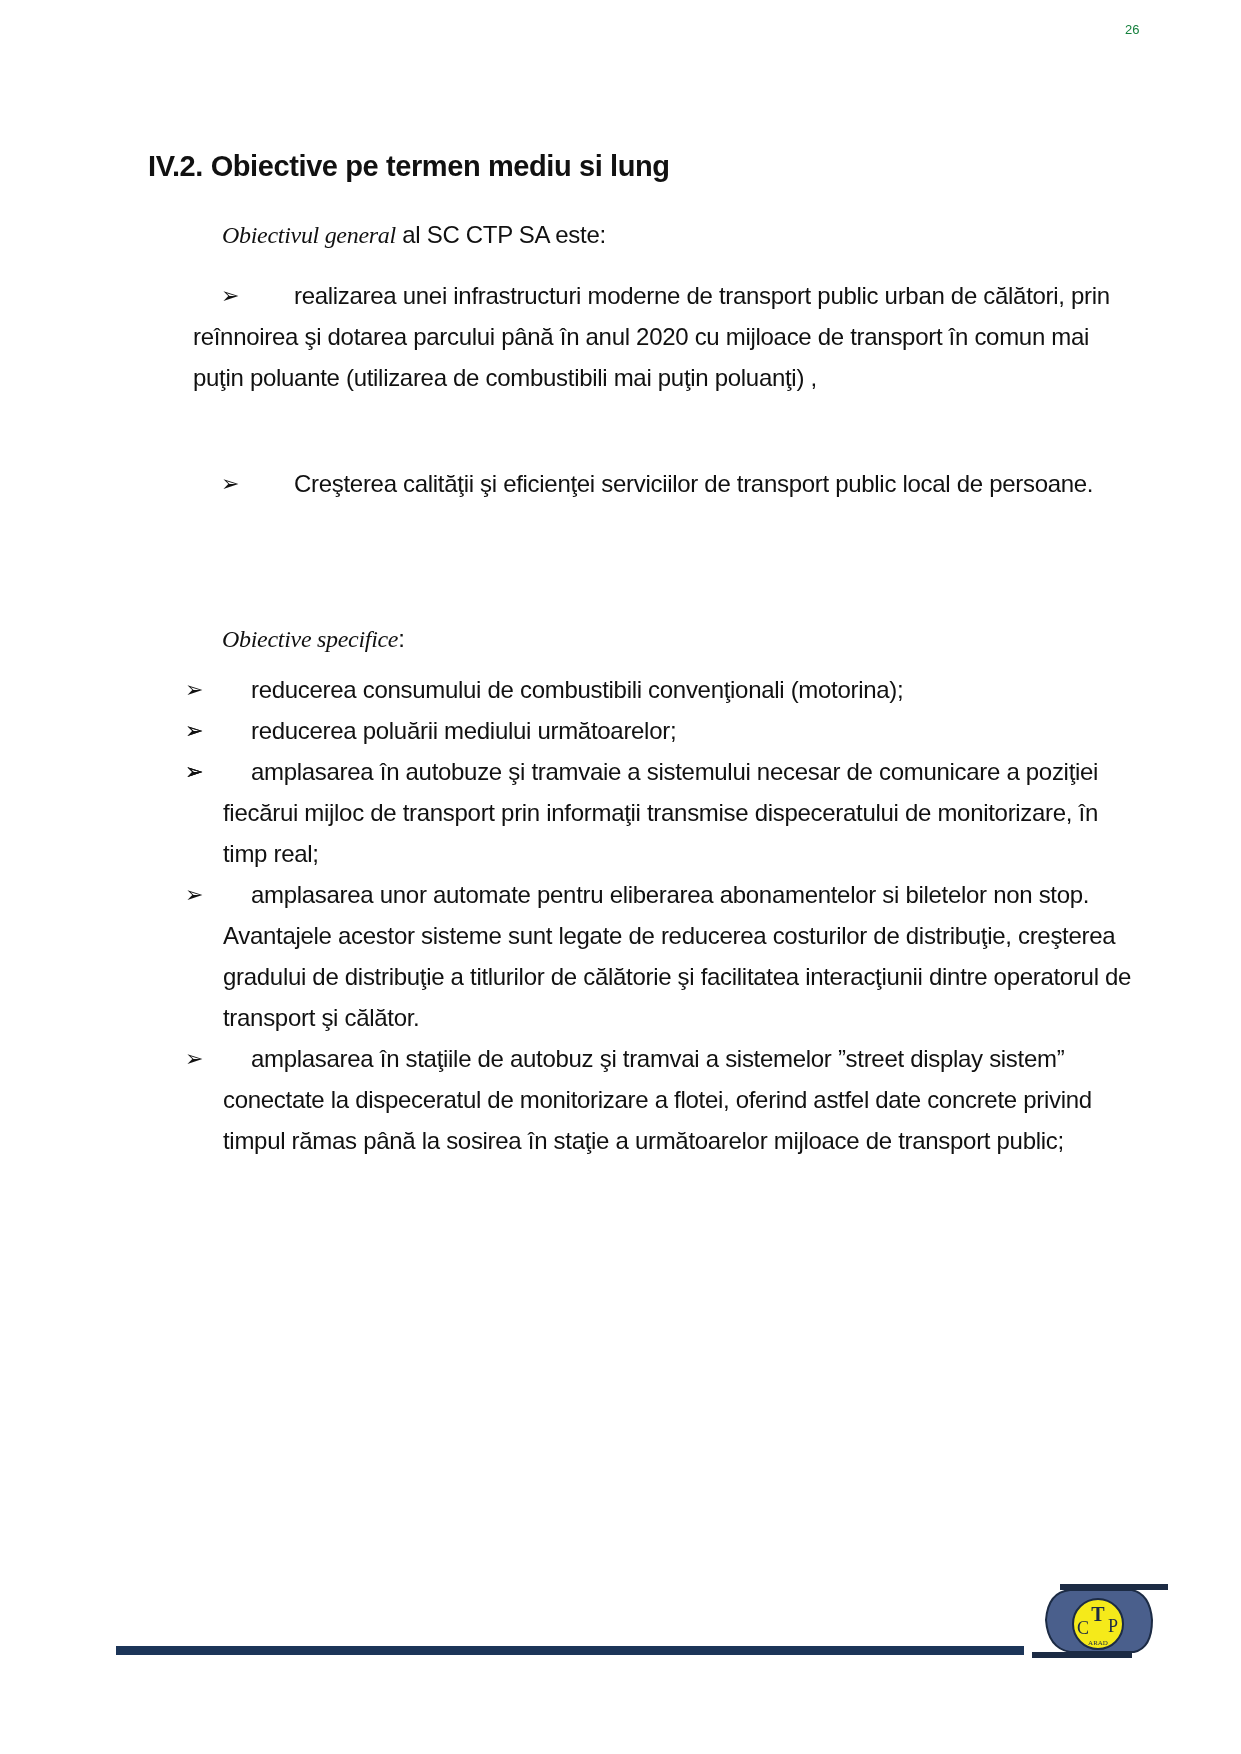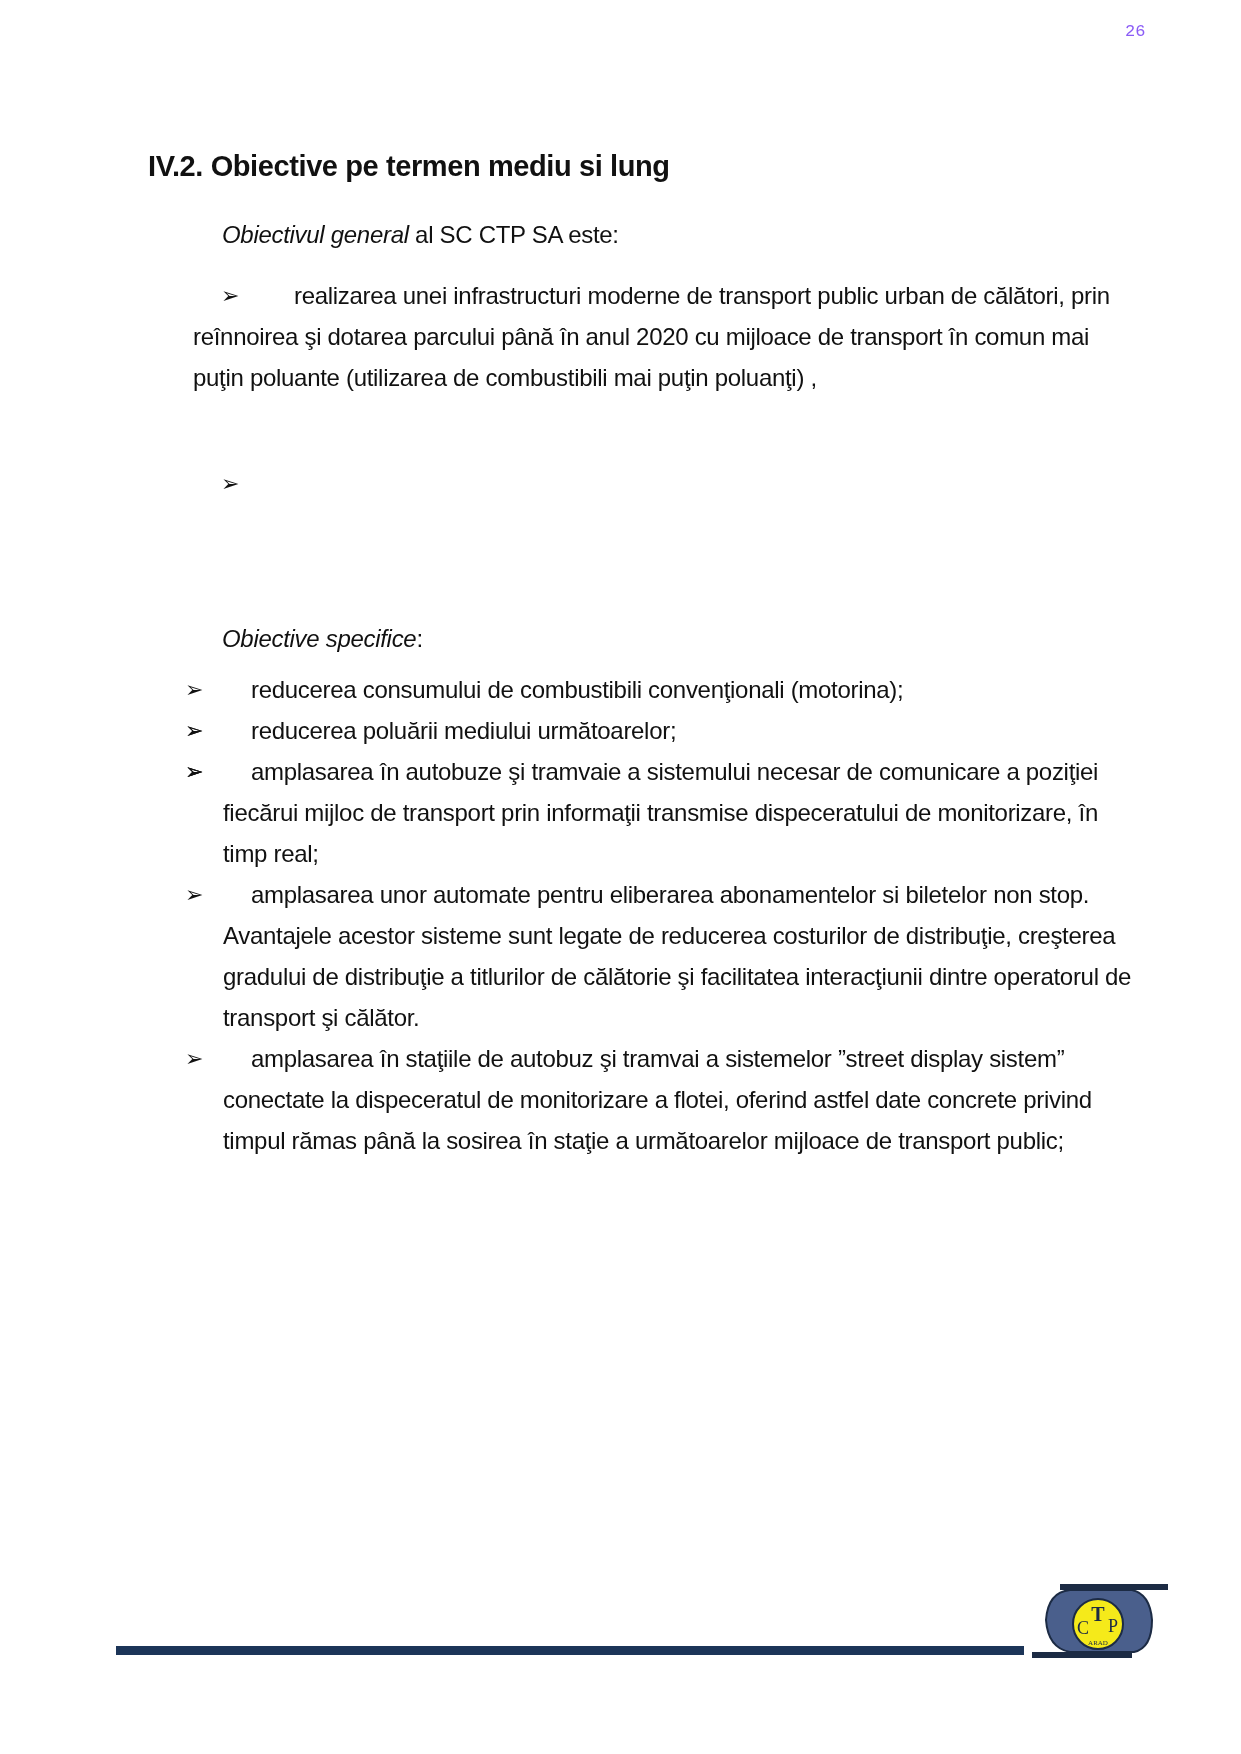--- a/index.html
+++ b/index.html
@@ -2,32 +2,32 @@
 <html><head>
 <meta charset="utf-8">
 <style>
   html, body { margin: 0; padding: 0; background: #ffffff; }
   body {
     width: 1241px; height: 1754px; position: relative; overflow: hidden;
     font-family: "Liberation Sans", sans-serif; color: #111;
   }
   .page-number {
     position: absolute; top: 22px; left: 1125px;
-    font-size: 17px; color: #8b5cf6; font-family: Liberation Mono, monospace;
+    font-size: 13px; color: #15803d;
   }
   .heading {
     position: absolute; top: 150px; left: 148px;
     font-size: 29px; font-weight: bold; letter-spacing: -0.4px; margin: 0;
   }
   .text {
     position: absolute; font-size: 24px; line-height: 41px; letter-spacing: -0.3px;
     margin: 0; white-space: nowrap;
   }
   .intro { top: 214px; left: 222px; }
-  .intro i, .spec-label i { font-style: italic; }
+  .intro i, .spec-label i { font-style: italic; font-family: Liberation Serif, serif; }
   .arrow { font-size: 22px; display: inline-block; }
   .gen-item { left: 193px; width: 920px; white-space: normal; }
   .gen-item .arrow { position: absolute; left: 28px; top: 0; }
   .gen-item .first { padding-left: 101px; }
   .gen1 { top: 275px; }
   .gen2 { top: 463px; }
   .spec-label { top: 618px; left: 222px; }
   .spec-list { position: absolute; top: 669px; left: 185px; width: 960px; margin: 0; padding: 0; list-style: none; }
   .spec-item { position: relative; font-size: 24px; line-height: 41px; letter-spacing: -0.3px; padding-left: 38px; }
   .spec-item .arrow { position: absolute; left: 0; top: 0; }
@@ -47,20 +47,21 @@
 
 <p class="text intro"><i>Obiectivul general</i><span> al SC CTP SA este:</span></p>
 
 <p class="text gen-item gen1">
   <span class="arrow">➢</span>
   <span class="first">realizarea unei infrastructuri moderne de transport public urban de călători, prin reînnoirea şi dotarea parcului până în anul 2020 cu mijloace de transport în comun mai puţin poluante (utilizarea de combustibili mai puţin poluanţi) ,</span>
 </p>
 
 <p class="text gen-item gen2">
   <span class="arrow">➢</span>
+  <span class="first">Creşterea calităţii şi eficienţei serviciilor de transport public local de persoane.</span>
 </p>
 
 <p class="text spec-label"><i>Obiective specifice</i><span>:</span></p>
 
 <ul class="spec-list">
   <li class="spec-item"><span class="arrow">➢</span><span class="ind">reducerea consumului de combustibili convenţionali (motorina);</span></li>
   <li class="spec-item"><span class="arrow">➢</span></li>
   <li class="spec-item"><span class="arrow">➢</span><span class="ind">reducerea poluării mediului următoarelor;</span></li>
   <li class="spec-item"><span class="arrow">➢</span></li>
   <li class="spec-item"><span class="arrow">➢</span></li>

